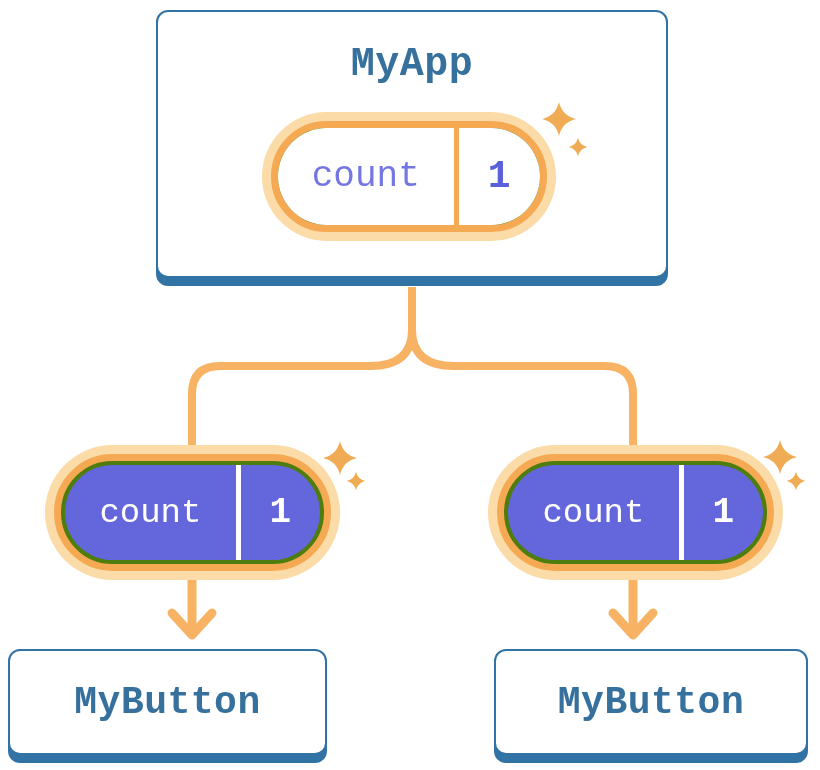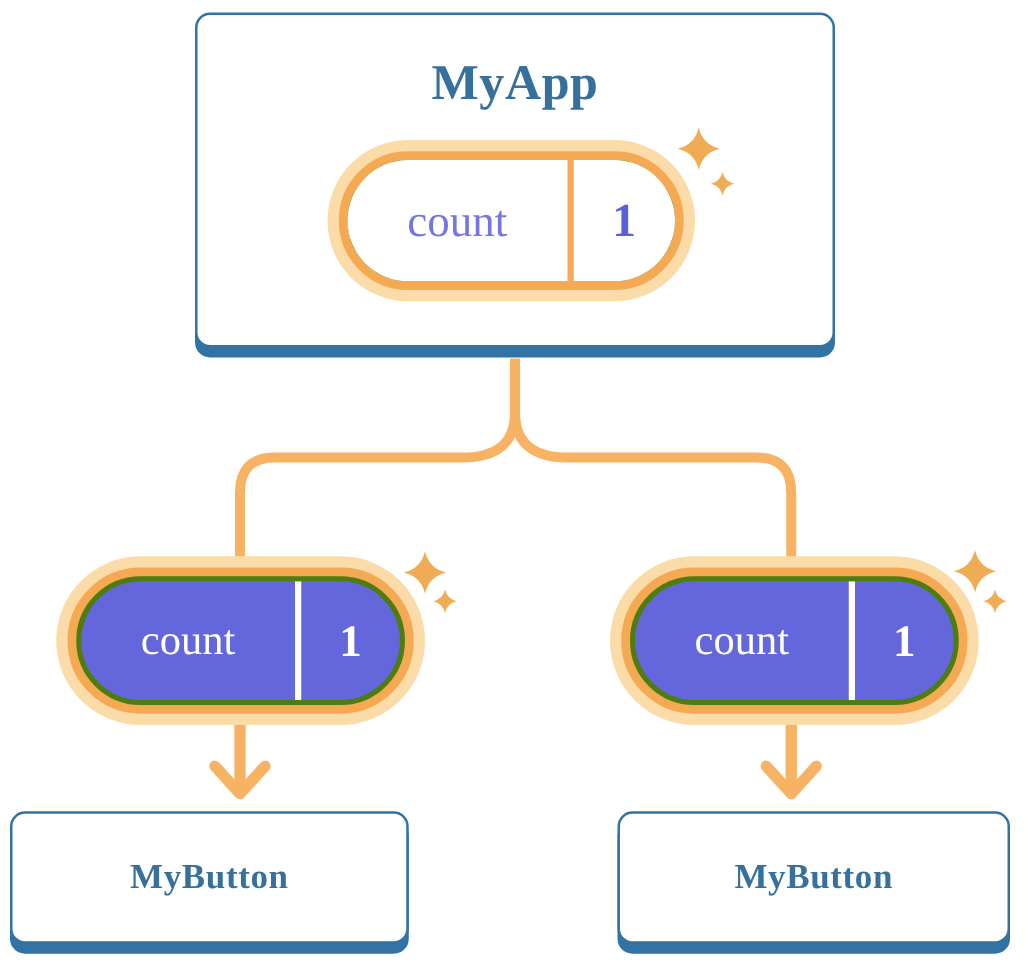--- a/index.html
+++ b/index.html
@@ -10,41 +10,41 @@
     --connector:#F7B264;
     --sparkle:#F0AC55;
     --pill-fill:#6467DB;
     --pill-label-text:#7477E3;
     --pill-value-text:#5A60DC;
     --page-bg:#FFFFFF;
   }
   html,body{margin:0;padding:0;background:var(--page-bg);}
   .stage{
     position:relative;width:820px;height:770px;background:var(--page-bg);
-    font-family:Liberation Serif, serif;overflow:hidden;
+    font-family:Liberation Mono, monospace;overflow:hidden;
   }
   svg.overlay{position:absolute;left:0;top:0;width:820px;height:770px;}
   .lines-layer{z-index:1;}
   .sparkle-layer{z-index:3;pointer-events:none;}
   .conn{fill:none;stroke:var(--connector);stroke-width:8;}
   .arrow-line{fill:none;stroke:var(--connector);stroke-width:9;}
   .arrow-head{fill:none;stroke:var(--connector);stroke-width:9;stroke-linecap:round;stroke-linejoin:round;}
   .sparkle{fill:var(--sparkle);stroke:none;}
 
   .card{
     position:absolute;background:#fff;
     border:2px solid var(--card-border);border-radius:12px;
     box-shadow:0 8px 0 var(--card-border);
     z-index:2;box-sizing:border-box;
   }
   .card.root{left:156px;top:10px;width:512px;height:268px;}
   .card-title{color:var(--card-text);font-weight:bold;}
   .root-title{text-align:center;margin-top:30px;font-size:40px;letter-spacing:.5px;}
   .card.child{display:flex;align-items:center;justify-content:center;}
-  .child .card-title{font-size:28px;letter-spacing:.5px;}
+  .child .card-title{font-size:38px;letter-spacing:.5px;}
   .card.child-left{left:8px;top:649px;width:319px;height:106px;}
   .card.child-right{left:494px;top:649px;width:314px;height:106px;}
 
   .pill{
     position:absolute;z-index:2;box-sizing:border-box;
     border:7px solid var(--orange-ring);border-radius:999px;
     background:#4d7c0f;box-shadow:0 0 0 9px var(--orange-glow);
   }
   .pill-body{
     display:flex;align-items:stretch;height:100%;

